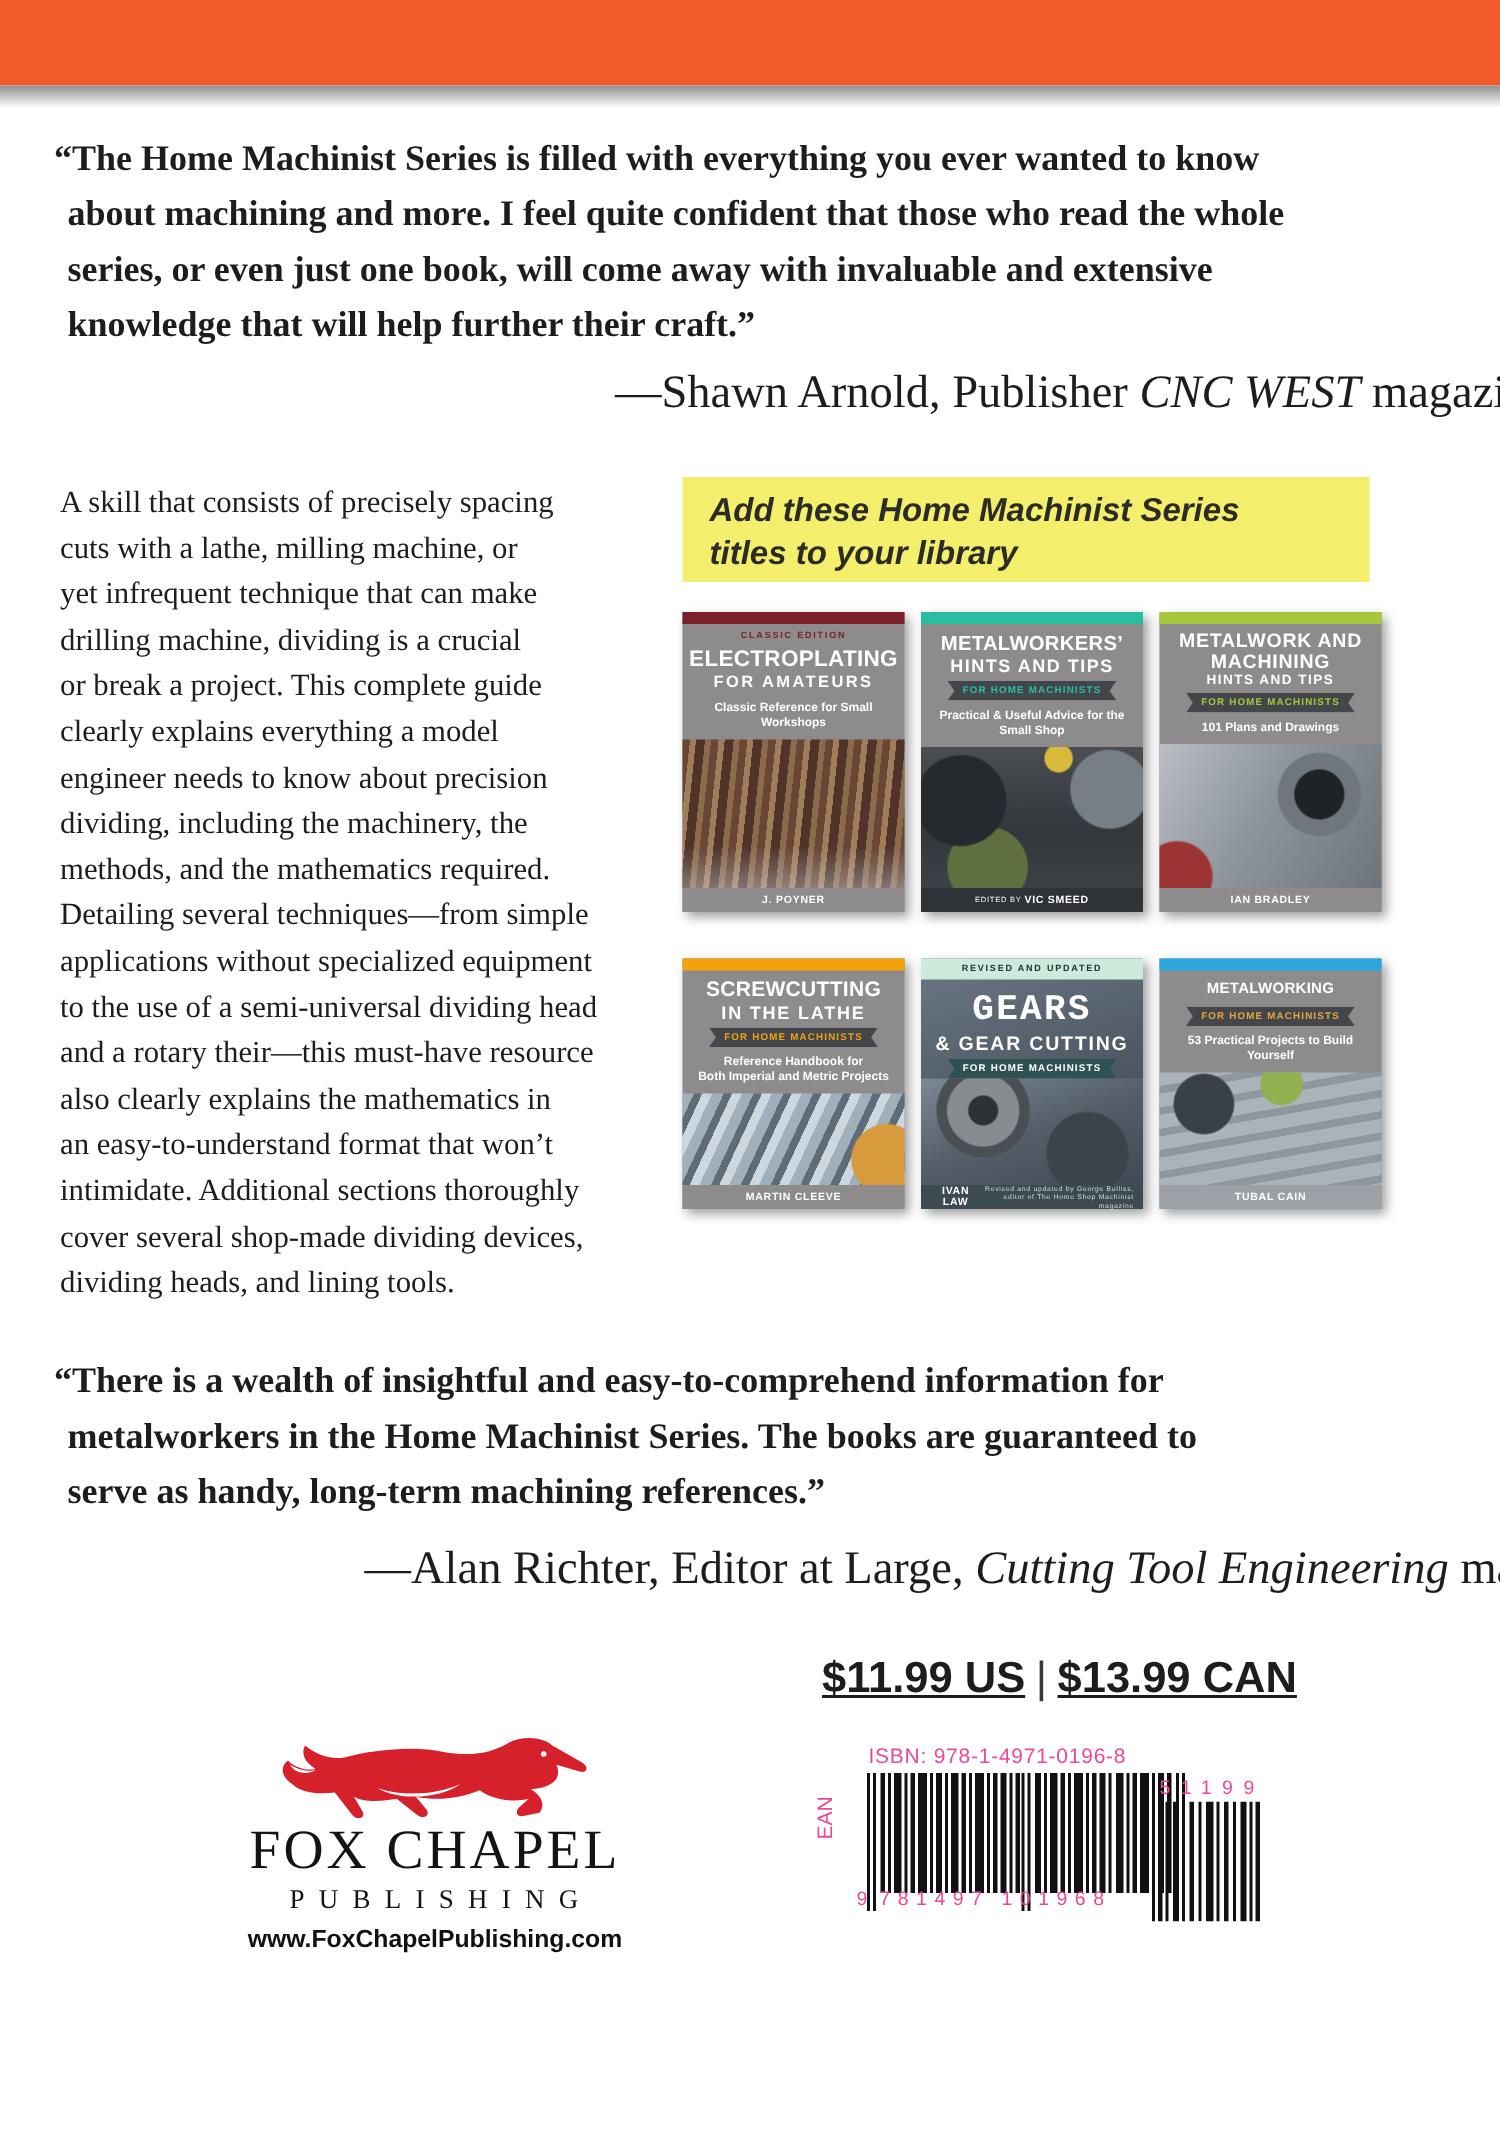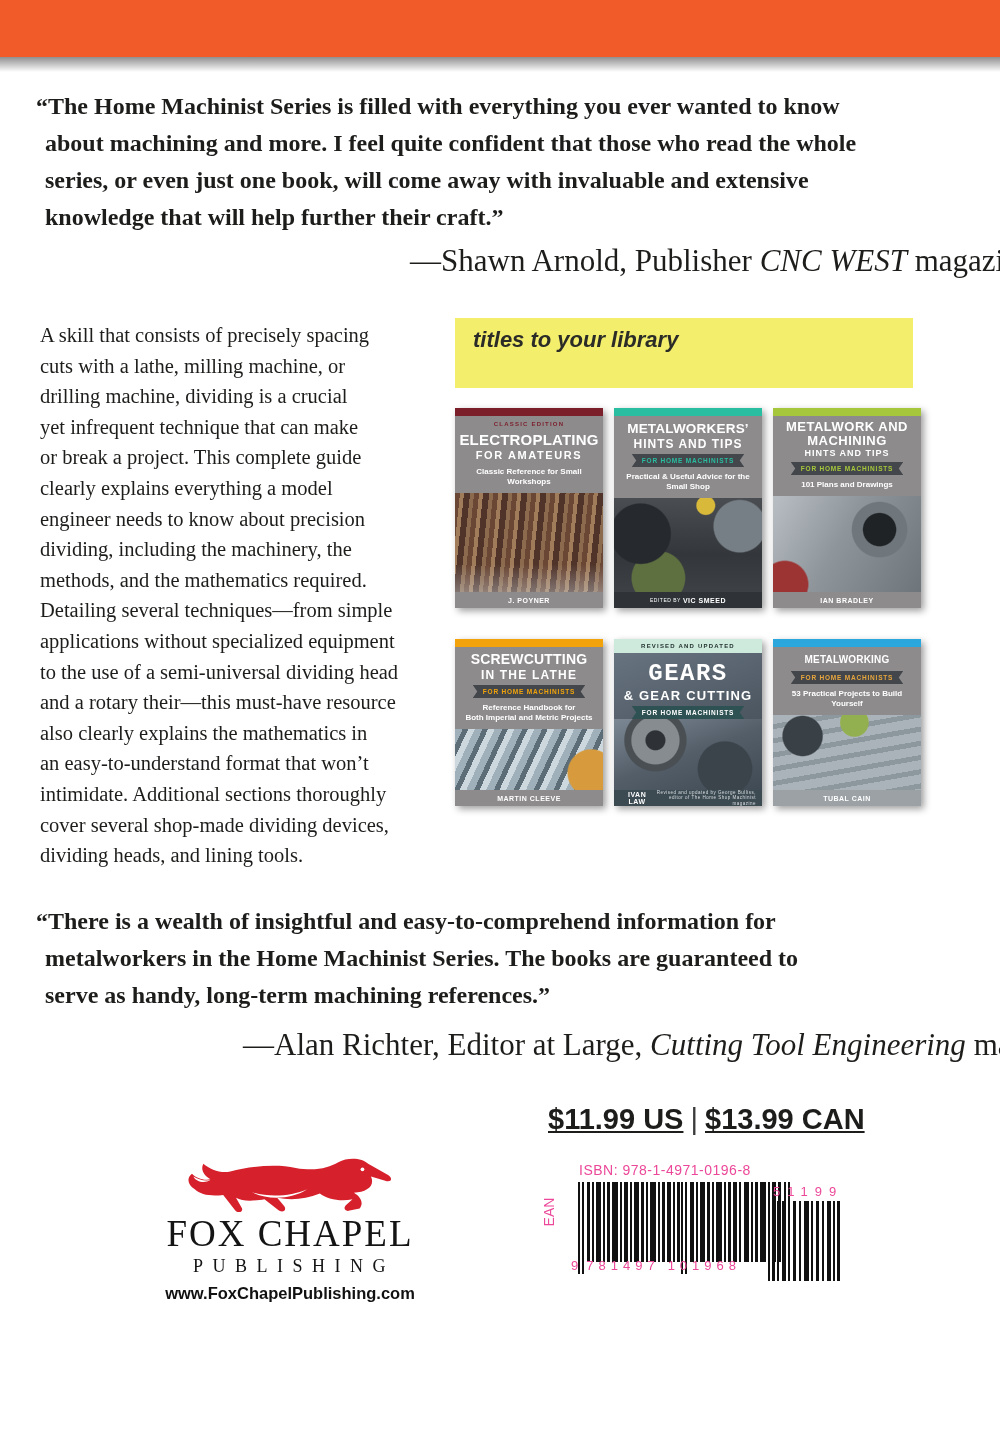--- a/index.html
+++ b/index.html
@@ -132,39 +132,42 @@
     <div class="qline indent">series, or even just one book, will come away with invaluable and extensive</div>
     <div class="qline indent">knowledge that will help further their craft.”</div>
   </div>
   <div class="attrib attrib-top">
     <span>—Shawn Arnold, Publisher </span><em>CNC WEST</em><span> magazine</span>
   </div>
 
   <div class="desc">
     <div>A skill that consists of precisely spacing</div>
     <div>cuts with a lathe, milling machine, or</div>
+    <div>yet infrequent technique that can make</div>
     <div>drilling machine, dividing is a crucial</div>
-    <div>yet infrequent technique that can make</div>
     <div>or break a project. This complete guide</div>
     <div>clearly explains everything a model</div>
     <div>engineer needs to know about precision</div>
     <div>dividing, including the machinery, the</div>
     <div>methods, and the mathematics required.</div>
     <div>Detailing several techniques—from simple</div>
     <div>applications without specialized equipment</div>
     <div>to the use of a semi-universal dividing head</div>
     <div>and a rotary their—this must-have resource</div>
     <div>also clearly explains the mathematics in</div>
     <div>an easy-to-understand format that won’t</div>
     <div>intimidate. Additional sections thoroughly</div>
     <div>cover several shop-made dividing devices,</div>
     <div>dividing heads, and lining tools.</div>
   </div>
 
   <div class="promo" style="background-color: rgb(243, 238, 107);">
+    <div class="promo-line">
+      <span>Add these </span><span>Home Machinist Series</span>
+    </div>
     <div class="promo-line">titles to your library</div>
   </div>
 
   <div class="cover c1 row1 colA">
     <div class="strip" style="background-color: rgb(123, 31, 42);"></div>
     <div class="ct-ed" style="color: rgb(123, 31, 42);">CLASSIC EDITION</div>
     <div class="ct1">ELECTROPLATING</div>
     <div class="ct2">FOR AMATEURS</div>
     <div class="csub">Classic Reference for Small Workshops</div>
     <div class="photo p1"></div>

